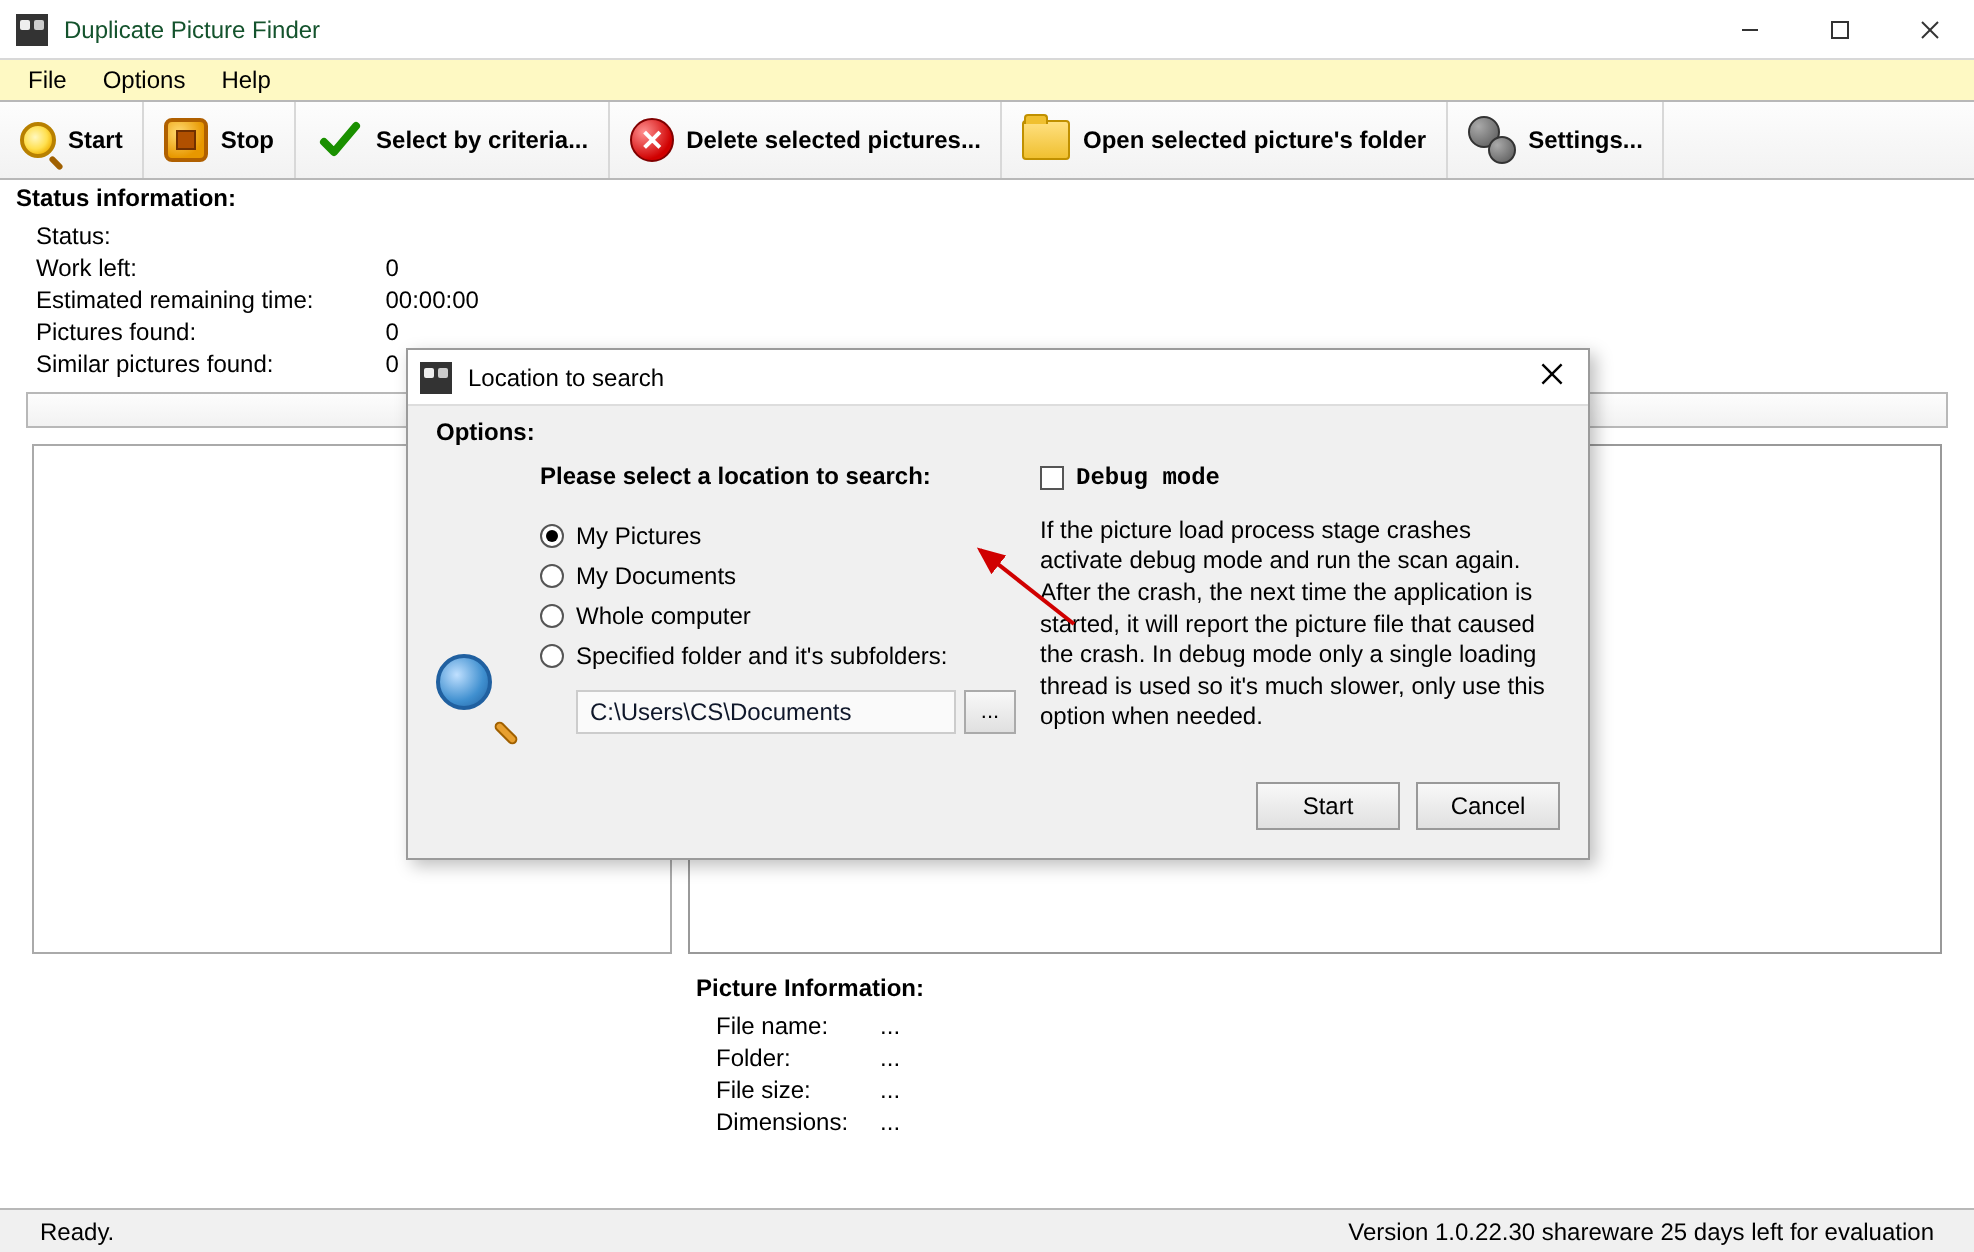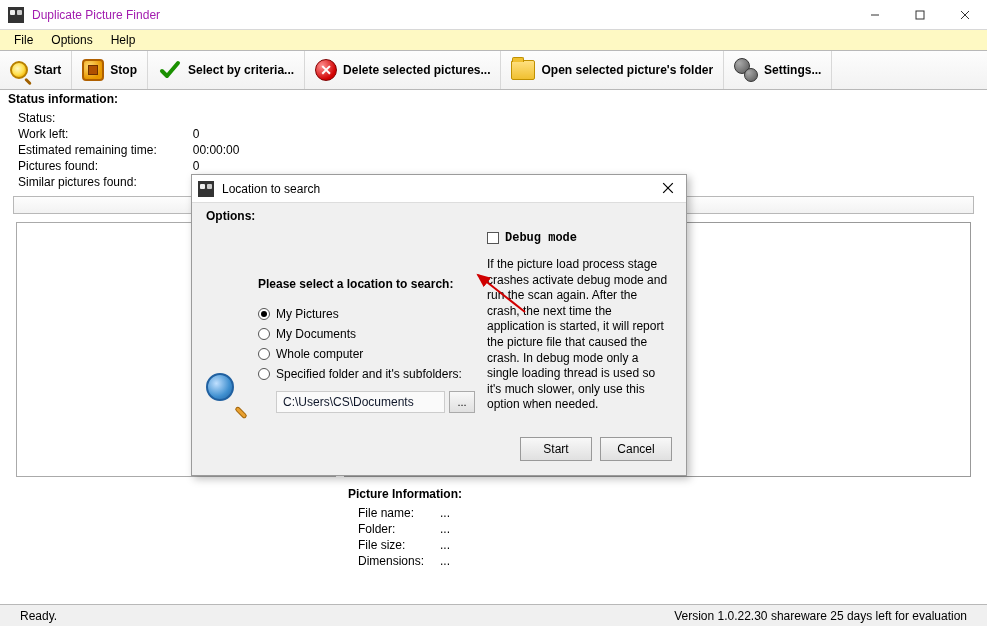--- a/index.html
+++ b/index.html
@@ -29,21 +29,21 @@
     margin-right: 8px;
     position: relative;
   }
   .titlebar .app-icon::after {
     content:'';position:absolute;top:3px;left:2px;width:5px;height:5px;background:#eee;border-radius:1px;
   }
   .titlebar .app-icon::before {
     content:'';position:absolute;top:3px;left:9px;width:5px;height:5px;background:#ccc;border-radius:1px;
   }
   .titlebar .title {
-    color: #a21caf;
+    color: #14532d;
     font-size: 12px;
   }
   .win-controls {
     margin-left: auto;
     display: flex;
     height: 100%;
   }
   .win-btn {
     width: 45px;
     display:flex; align-items:center; justify-content:center;
@@ -192,22 +192,22 @@
     background:#f0f0f0;
     display:flex;
     align-items:center;
     padding: 0 20px;
     font-size:12px;
   }
   .statusbar .right { margin-left:auto; }
   .dialog {
     position:absolute;
     top: 174px;
-    left: 191px;
-    width: 496px;
+    left: 203px;
+    width: 592px;
     background: #f0f0f0;
     border: 1px solid #9b9b9b;
     box-shadow: 3px 3px 8px rgba(0,0,0,0.25);
   }
   .dialog-titlebar {
     height: 28px;
     background: #fff;
     display:flex;
     align-items:center;
     padding: 0 6px;

